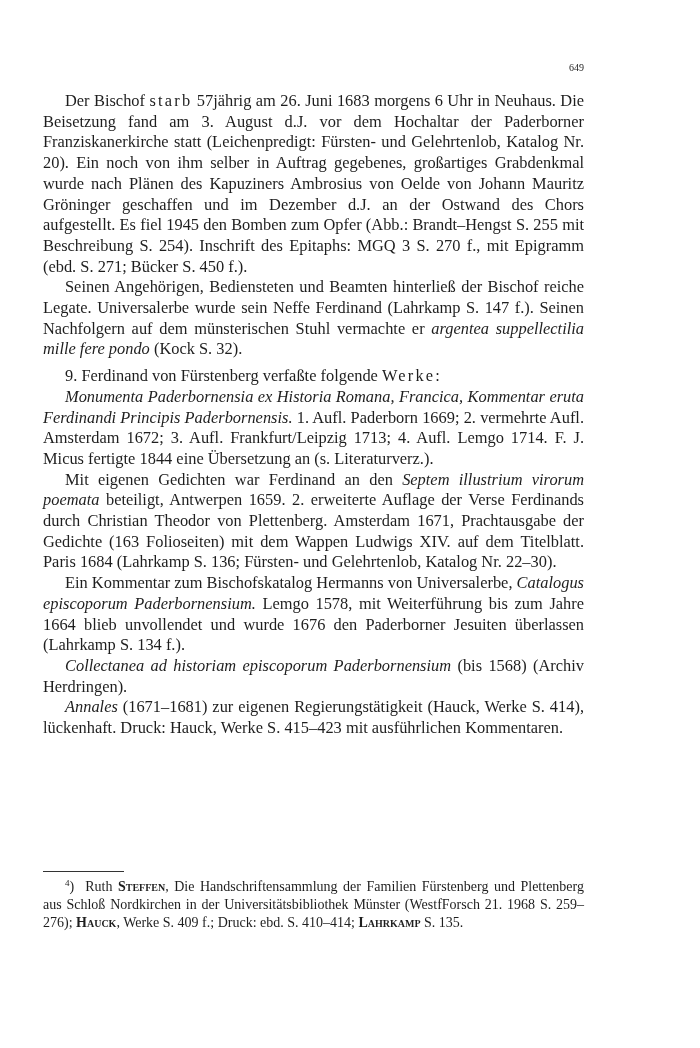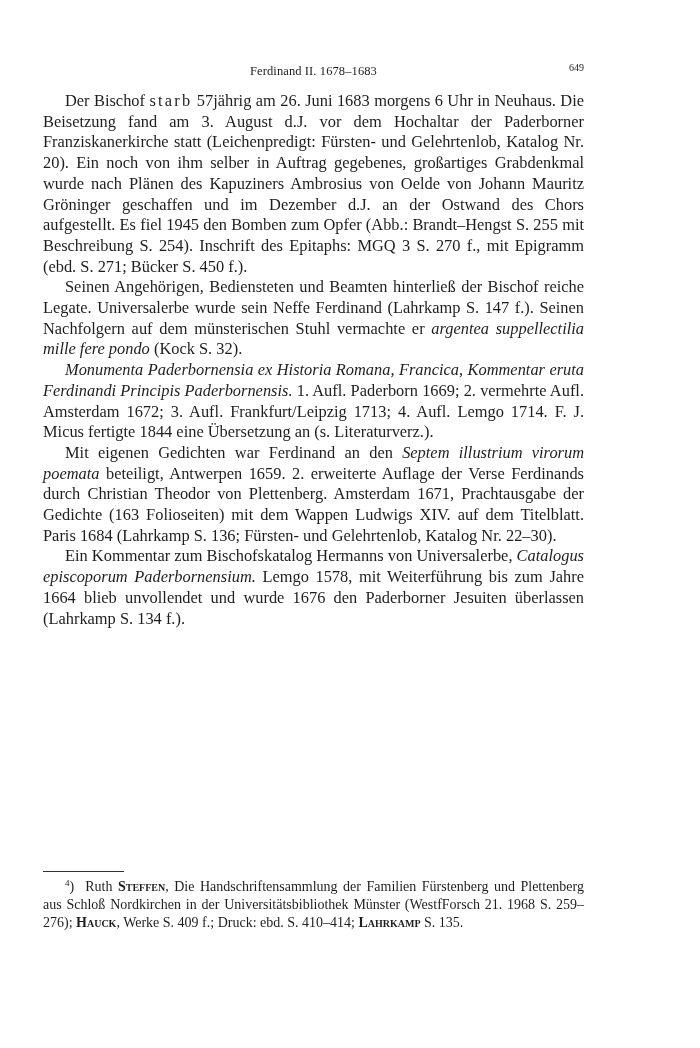--- a/index.html
+++ b/index.html
@@ -19,38 +19,40 @@
     .footnotes p { margin: 0; text-align: justify; text-indent: 22px; }
     .sc { font-variant: small-caps; font-weight: bold; }
     sup { font-size: 9px; vertical-align: 5px; line-height: 0; }
   </style>
 </head>
 <body>
 
 <div class="page">
 
   <div class="running-head">
-    <div class="running-title">Ferdinand II. 1678–1683</div>
     <div class="page-number">649</div>
   </div>
 
   <div class="body">
     <p><span>Der Bischof </span><span class="spaced">starb</span><span> 57jährig am 26. Juni 1683 morgens 6 Uhr in Neuhaus. Die Beisetzung fand am 3. August d.J. vor dem Hochaltar der Paderborner Franziskanerkirche statt (Leichenpredigt: Fürsten- und Gelehrtenlob, Katalog Nr. 20). Ein noch von ihm selber in Auftrag gegebenes, großartiges Grabdenkmal wurde nach Plänen des Kapuziners Ambrosius von Oelde von Johann Mauritz Gröninger geschaffen und im Dezember d.J. an der Ostwand des Chors aufgestellt. Es fiel 1945 den Bomben zum Opfer (Abb.: Brandt–Hengst S. 255 mit Beschreibung S. 254). Inschrift des Epitaphs: MGQ 3 S. 270 f., mit Epigramm (ebd. S. 271; Bücker S. 450 f.).</span></p>
 
     <p><span>Seinen Angehörigen, Bediensteten und Beamten hinterließ der Bischof reiche Legate. Universalerbe wurde sein Neffe Ferdinand (Lahrkamp S. 147 f.). Seinen Nachfolgern auf dem münsterischen Stuhl vermachte er </span><i>argentea suppellectilia mille fere pondo</i><span> (Kock S. 32).</span></p>
 
+    <p class="gap"><span>9.  Ferdinand von Fürstenberg verfaßte folgende </span><span class="spaced">Werke</span><span>:</span></p>
 
     <p><i>Monumenta Paderbornensia ex Historia Romana, Francica, Kommentar eruta Ferdinandi Principis Paderbornensis.</i><span> 1. Aufl. Paderborn 1669; 2. vermehrte Aufl. Amsterdam 1672; 3. Aufl. Frankfurt/Leipzig 1713; 4. Aufl. Lemgo 1714. F. J. Micus fertigte 1844 eine Übersetzung an (s. Literaturverz.).</span></p>
 
     <p><span>Mit eigenen Gedichten war Ferdinand an den </span><i>Septem illustrium virorum poemata</i><span> beteiligt, Antwerpen 1659. 2. erweiterte Auflage der Verse Ferdinands durch Christian Theodor von Plettenberg. Amsterdam 1671, Prachtausgabe der Gedichte (163 Folioseiten) mit dem Wappen Ludwigs XIV. auf dem Titelblatt. Paris 1684 (Lahrkamp S. 136; Fürsten- und Gelehrtenlob, Katalog Nr. 22–30).</span></p>
 
     <p><span>Ein Kommentar zum Bischofskatalog Hermanns von Universalerbe, </span><i>Catalogus episcoporum Paderbornensium.</i><span> Lemgo 1578, mit Weiterführung bis zum Jahre 1664 blieb unvollendet und wurde 1676 den Paderborner Jesuiten überlassen (Lahrkamp S. 134 f.).</span></p>
 
 
+    <p><i>Collectanea ad historiam episcoporum Paderbornensium</i><span> (bis 1568) (Archiv Herdringen).</span></p>
 
+    <p><i>Annales</i><span> (1671–1681) zur eigenen Regierungstätigkeit (Hauck, Werke S. 414), lückenhaft. Druck: Hauck, Werke S. 415–423 mit ausführlichen Kommentaren.</span></p>
   </div>
 
   <div class="rule"></div>
 
   <div class="footnotes">
     <p><sup>4</sup><span>)</span><span style="white-space:pre">  Ruth </span><span class="sc">Steffen</span><span>, Die Handschriftensammlung der Familien Fürstenberg und Plettenberg aus Schloß Nordkirchen in der Universitätsbibliothek Münster (WestfForsch 21. 1968 S. 259–276); </span><span class="sc">Hauck</span><span>, Werke S. 409 f.; Druck: ebd. S. 410–414; </span><span class="sc">Lahrkamp</span><span> S. 135.</span></p>
   </div>
 
 </div>
 

